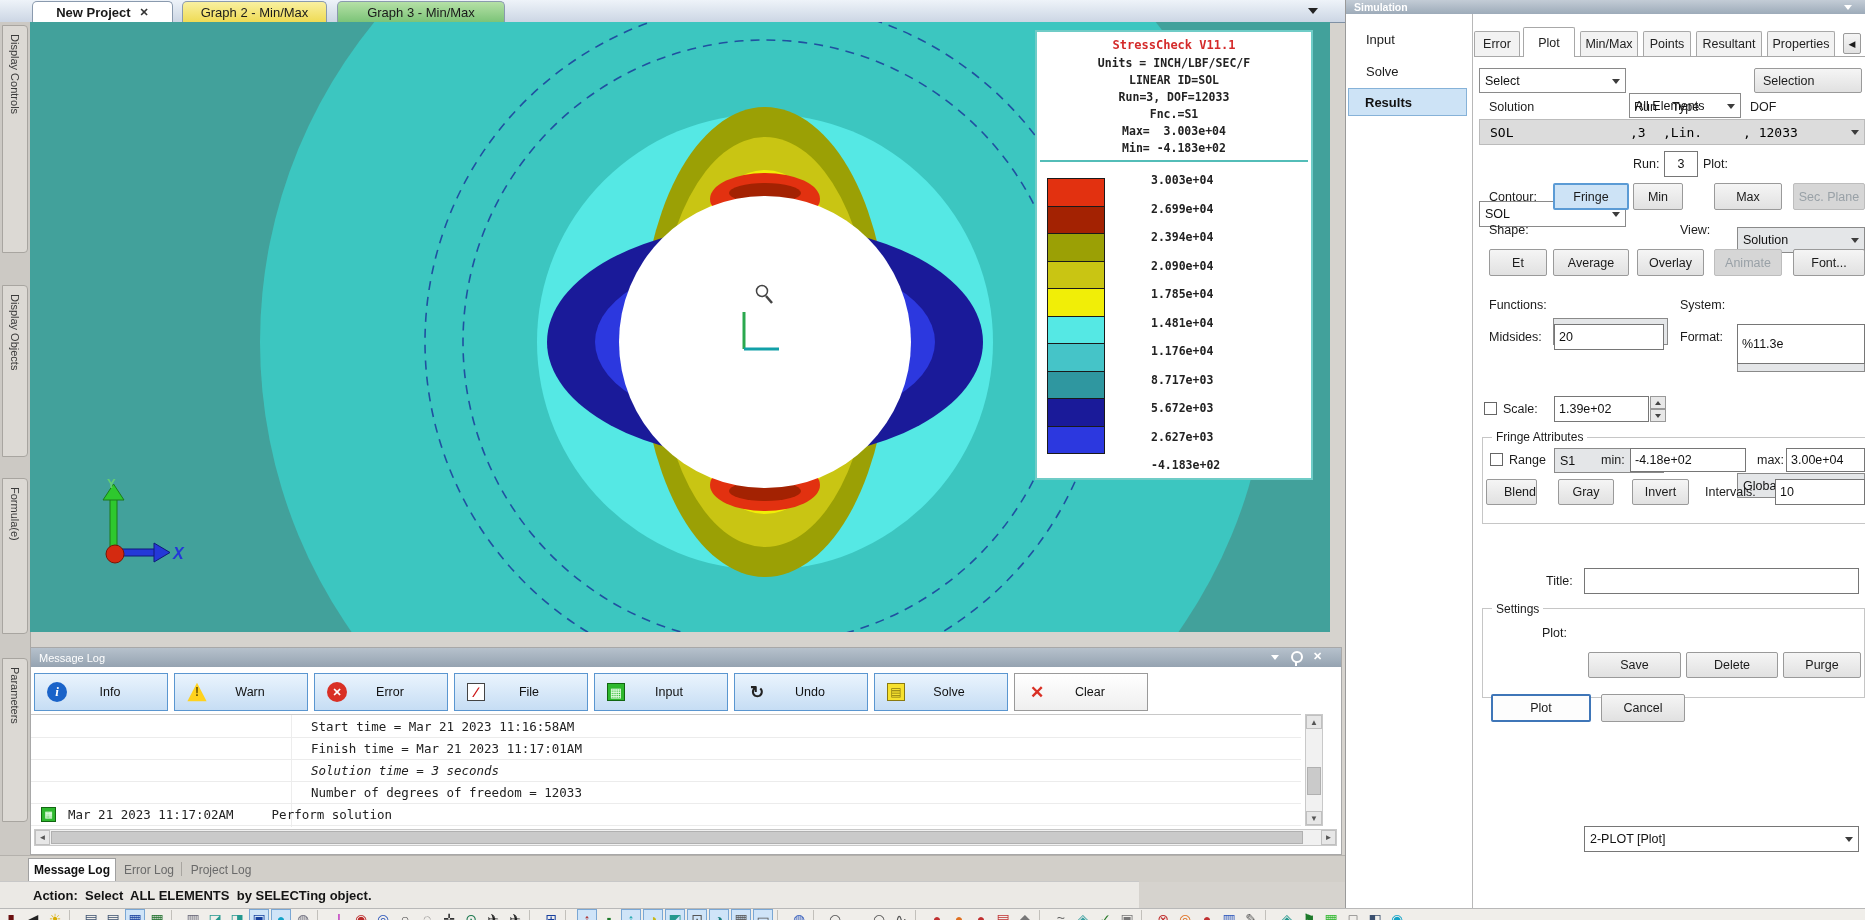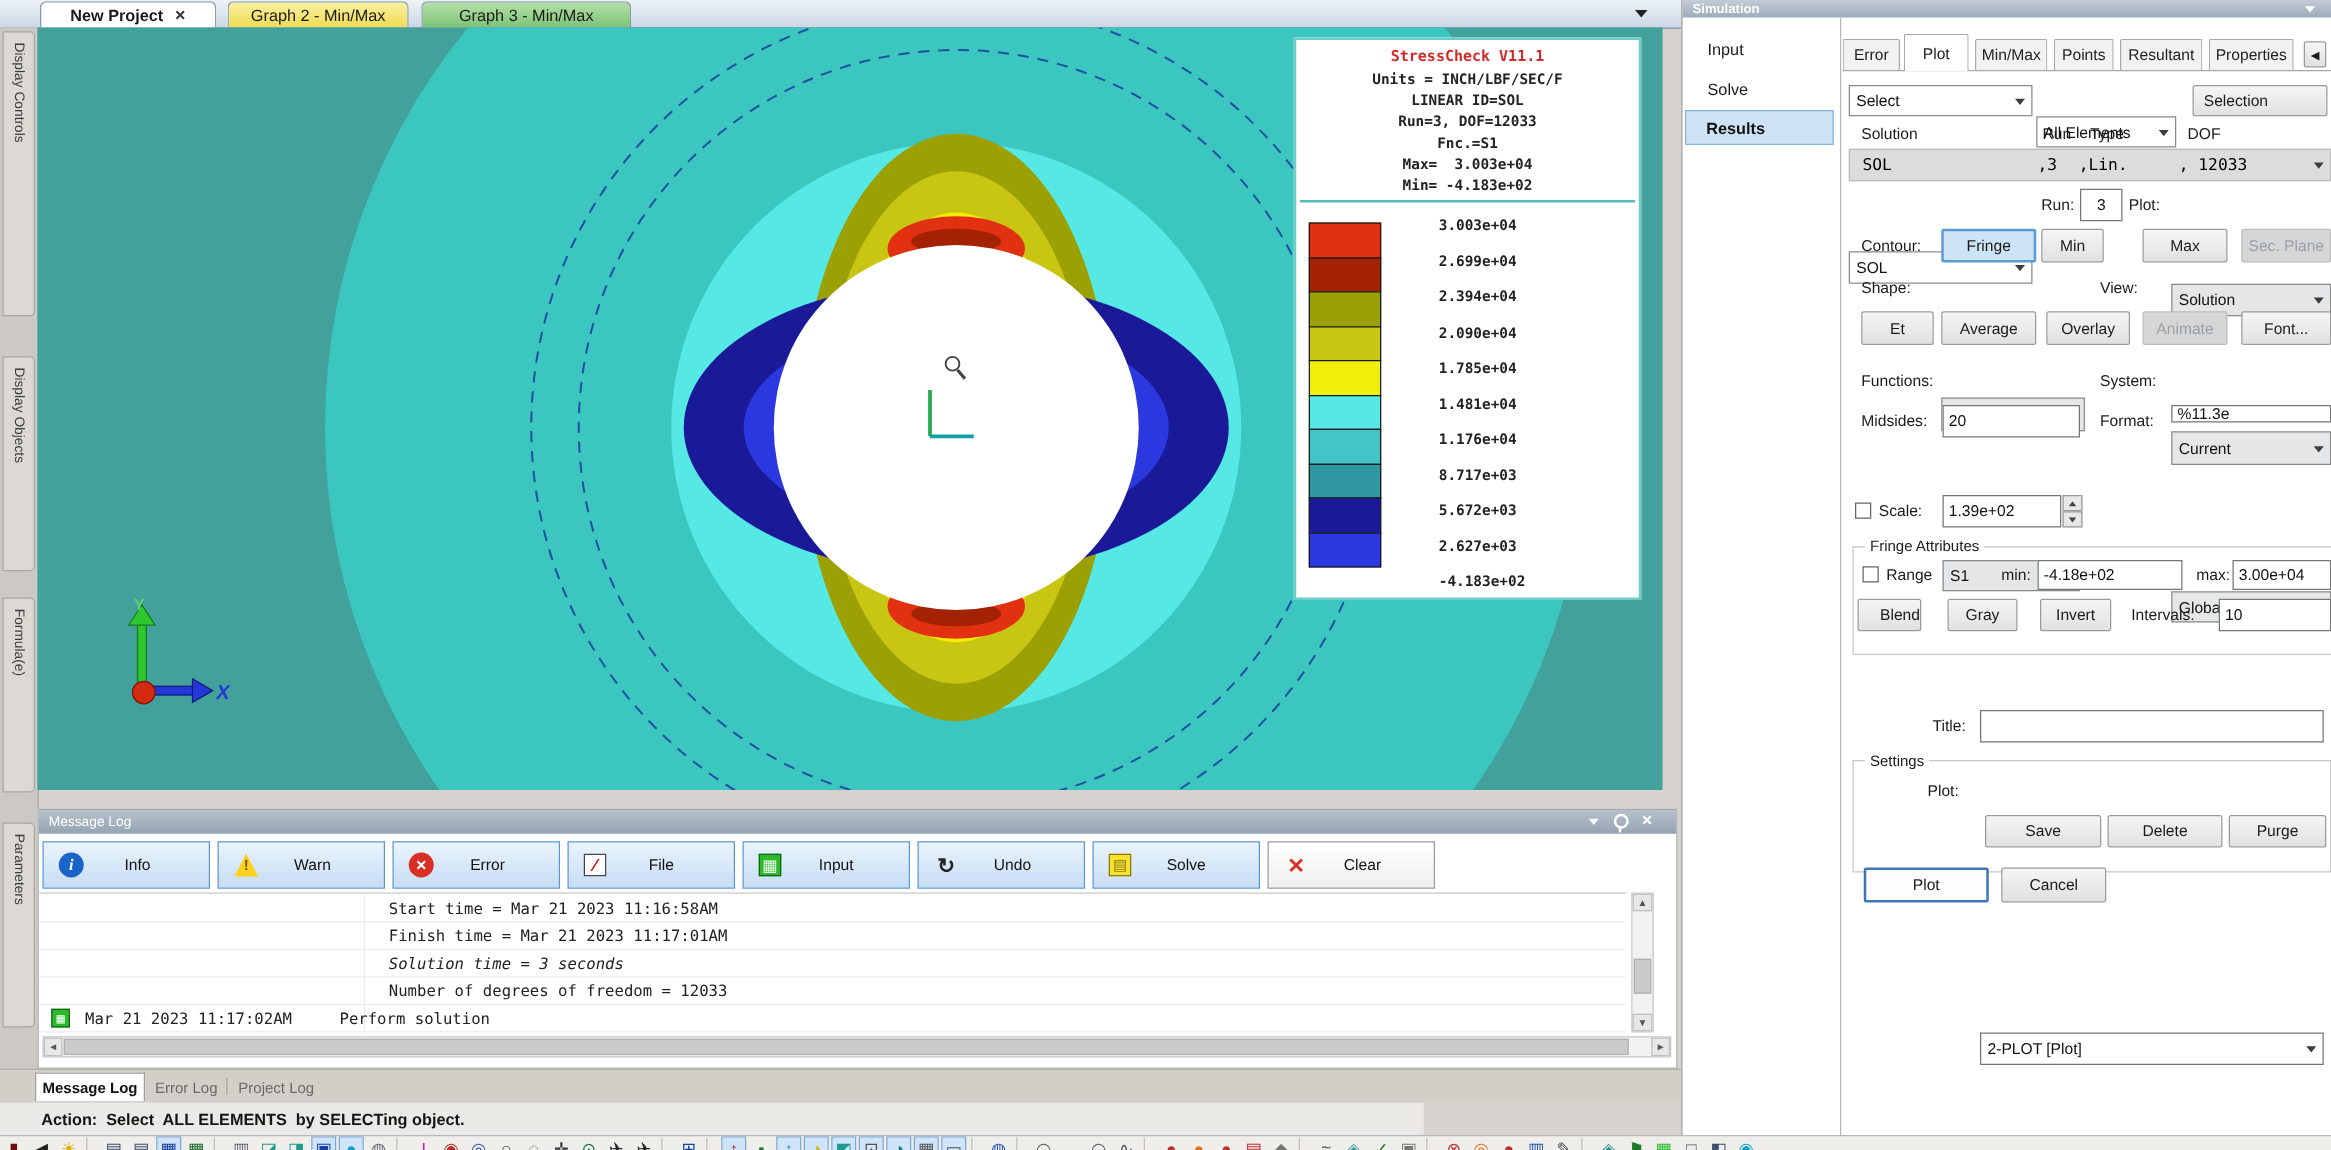--- a/index.html
+++ b/index.html
@@ -422,21 +422,21 @@
     <div class="abs cmb g" style="left:391px;top:292px;width:128px;height:25px;">
         <span>Global</span>
         <span class="car"></span>
       </div>
 
     <div class="abs lbl" style="left:143px;top:324px;height:26px;">Midsides:</div>
     <div class="abs inp" style="left:208px;top:324px;width:110px;height:26px;">
         <span>20</span>
       </div>
     <div class="abs lbl" style="left:334px;top:324px;height:26px;">Format:</div>
-    <div class="abs inp" style="left:391px;top:324px;width:128px;height:14px;">
+    <div class="abs inp" style="left:391px;top:324px;width:128px;height:40px;">
         <span>%11.3e</span>
       </div>
 
     <div class="abs chk" style="left:138px;top:402px;"></div>
     <div class="abs lbl" style="left:157px;top:396px;height:26px;">Scale:</div>
     <div class="abs inp" style="left:208px;top:396px;width:95px;height:26px;">
         <span>1.39e+02</span>
       </div>
     <div class="spin" style="left:304px;top:396px;">
         <div class="tri-up"></div>

